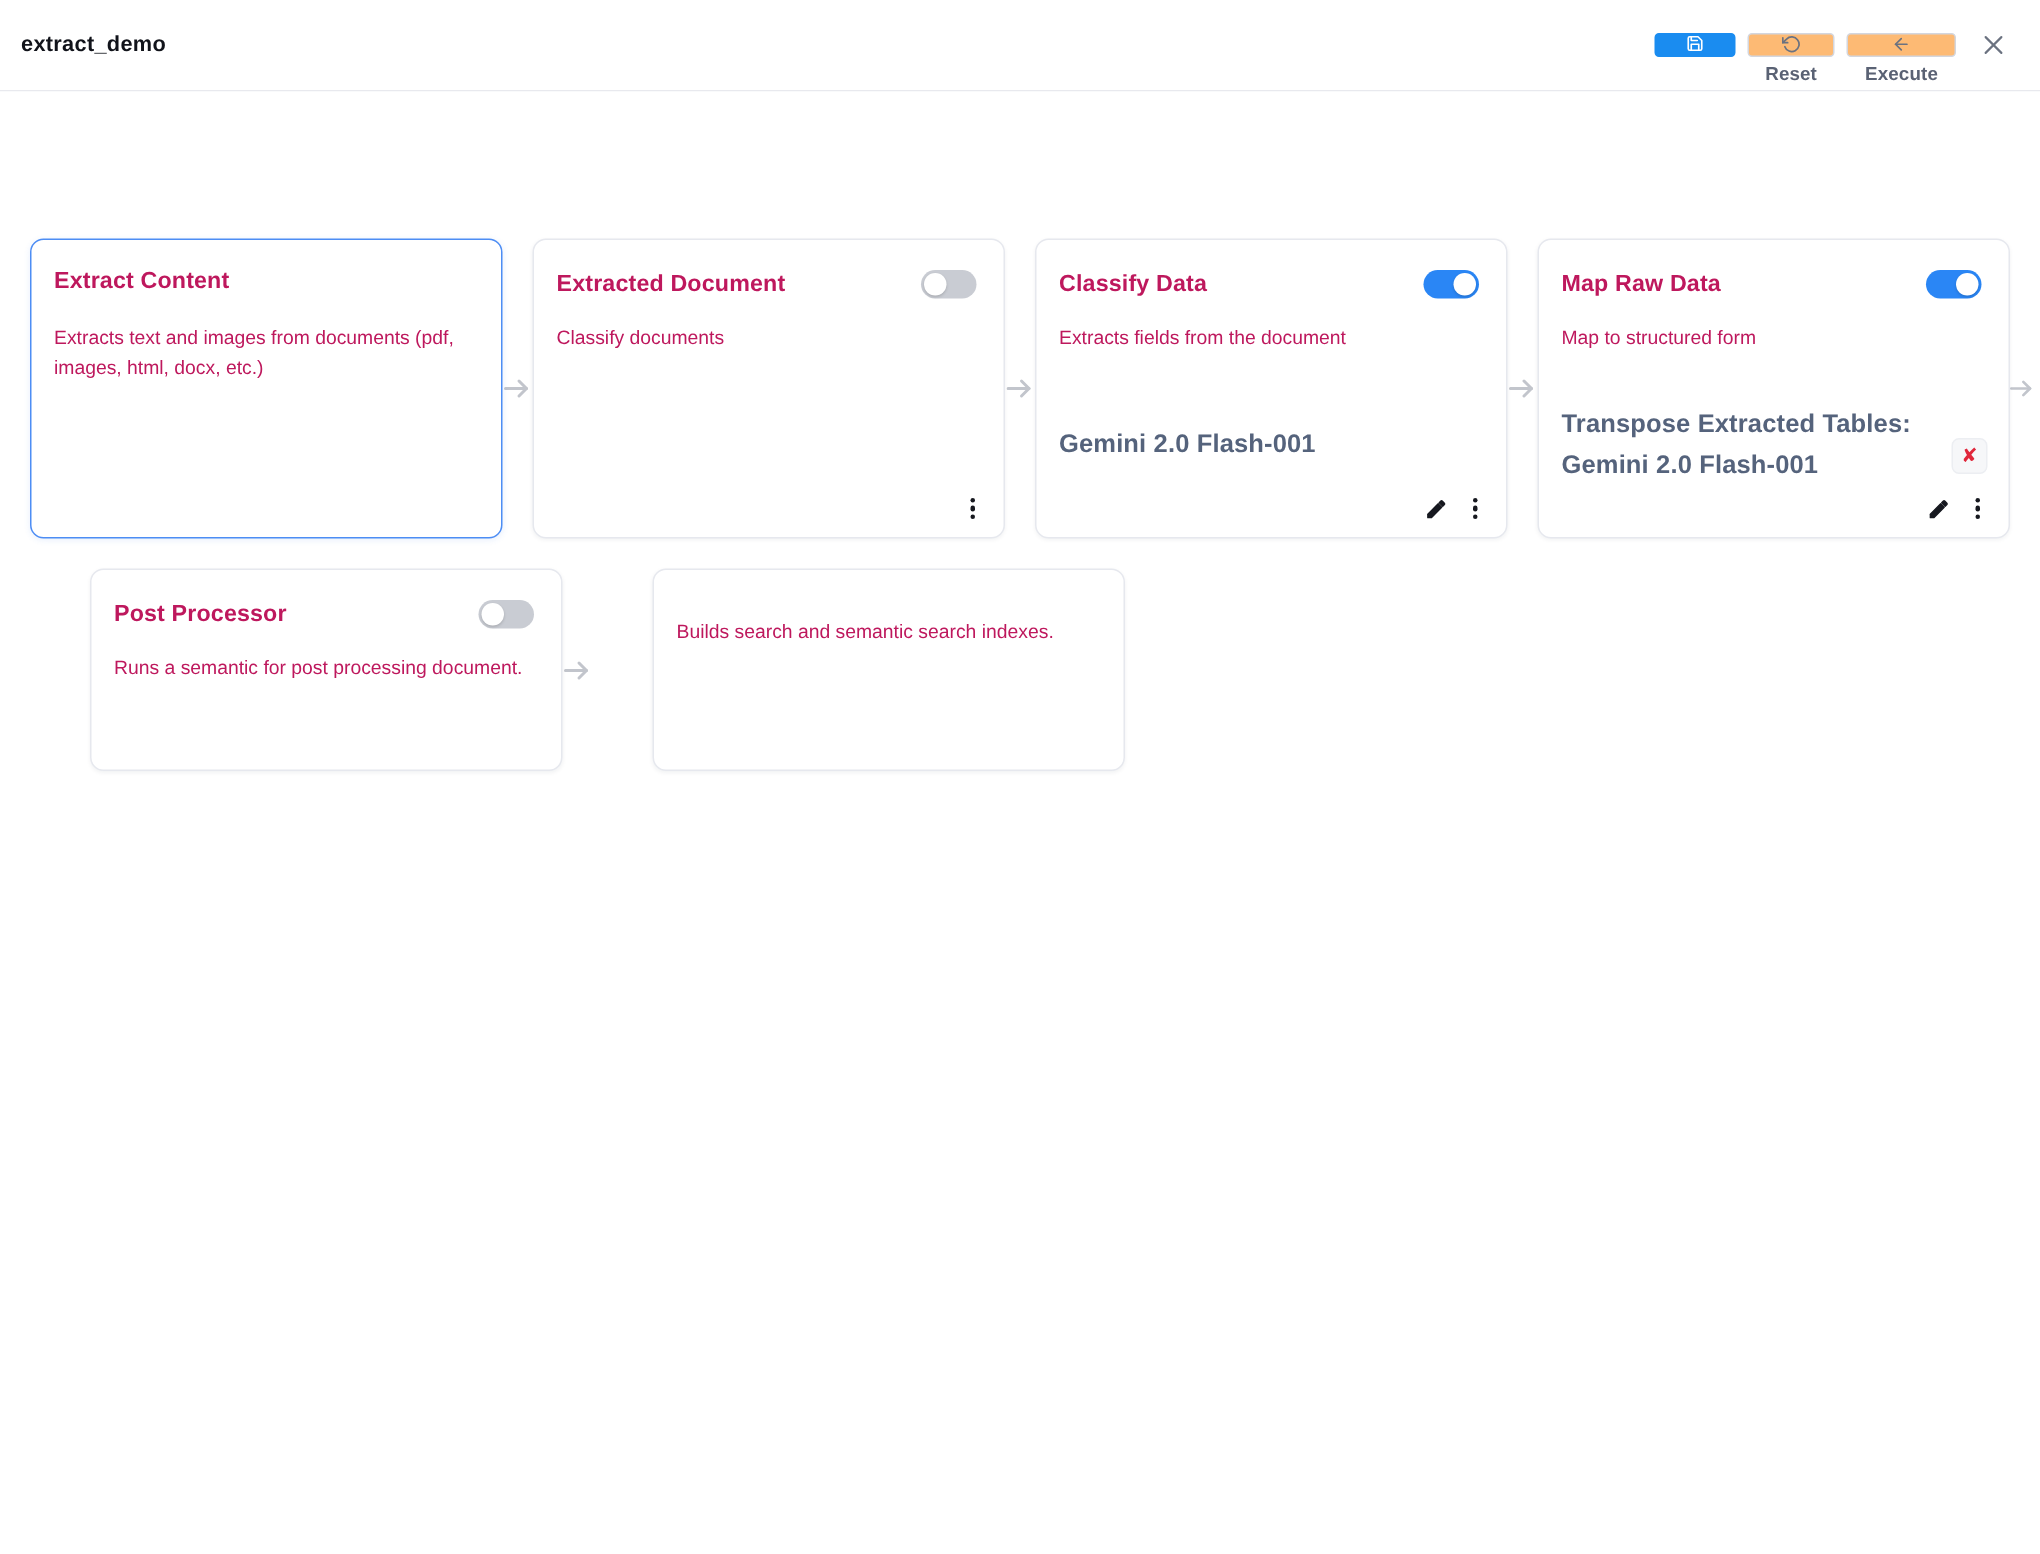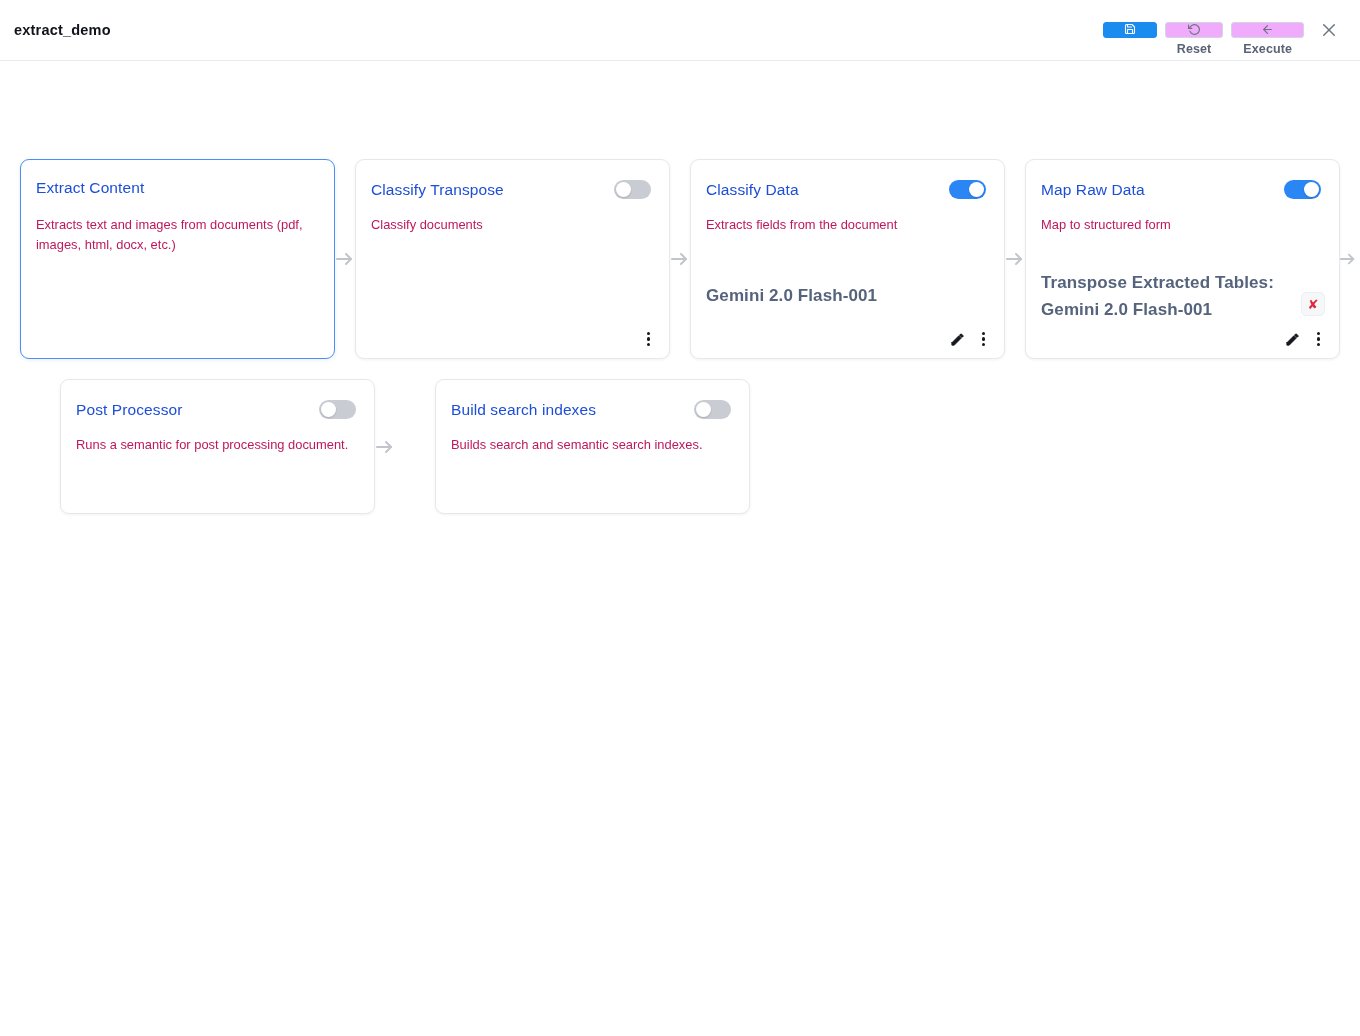--- a/index.html
+++ b/index.html
@@ -50,21 +50,21 @@
     white-space: nowrap;
     letter-spacing: 0.1px;
     flex-direction: column;
   }
   .btn-save {
     background: #1a8cf0;
     color: #ffffff;
     border: 1px solid #1a8cf0;
   }
   .btn-ghost {
-    background: #f0abfc;
+    background: #fdba74;
     color: #5a6274;
     border: 1px solid #d3d6de;
   }
   .btn svg { display: block; flex: none; }
   .close-btn {
     width: 26px; height: 26px;
     margin-left: 4px;
     display: inline-flex;
     align-items: center;
     justify-content: center;
@@ -108,22 +108,22 @@
   }
 
   .card-head {
     display: flex;
     align-items: flex-start;
     justify-content: space-between;
     min-height: 24px;
   }
   .card-title {
     font-size: 15.5px;
-    font-weight: 400;
-    color: #1d4ed8;
+    font-weight: 700;
+    color: #be185d;
     letter-spacing: 0.1px;
     line-height: 1.25;
     padding-top: 2px;
   }
   .card.no-toggle .card-title { padding-top: 0px; }
 
   
   .toggle {
     width: 37px;
     height: 19px;
@@ -299,21 +299,21 @@
 
     <div class="arrow tall">
       <svg width="18" height="14" viewBox="0 0 18 14" fill="none" stroke="currentColor" stroke-width="2" stroke-linecap="round" stroke-linejoin="round">
         <line x1="1" y1="7" x2="15" y2="7"></line>
           <polyline points="10 2 15 7 10 12"></polyline>
       </svg>
     </div>
 
     <div class="card h-tall">
       <div class="card-head">
-        <div class="card-title">Classify Transpose</div>
+        <div class="card-title">Extracted Document</div>
         <div class="toggle">
             <span class="knob"></span>
           </div>
       </div>
       <div class="card-desc">Classify documents</div>
       <div class="card-foot">
         <div class="icon-btn">
           <span class="dots">
               <i></i>
               <i></i>
@@ -416,23 +416,17 @@
     </div>
 
     <div class="arrow short">
       <svg width="18" height="14" viewBox="0 0 18 14" fill="none" stroke="currentColor" stroke-width="2" stroke-linecap="round" stroke-linejoin="round">
         <line x1="1" y1="7" x2="15" y2="7"></line>
           <polyline points="10 2 15 7 10 12"></polyline>
       </svg>
     </div>
 
     <div class="card h-short">
-      <div class="card-head">
-        <div class="card-title">Build search indexes</div>
-        <div class="toggle">
-            <span class="knob"></span>
-          </div>
-      </div>
       <div class="card-desc">Builds search and semantic search indexes.</div>
     </div>
   </div>
 
 </div>
 
 </body></html>

